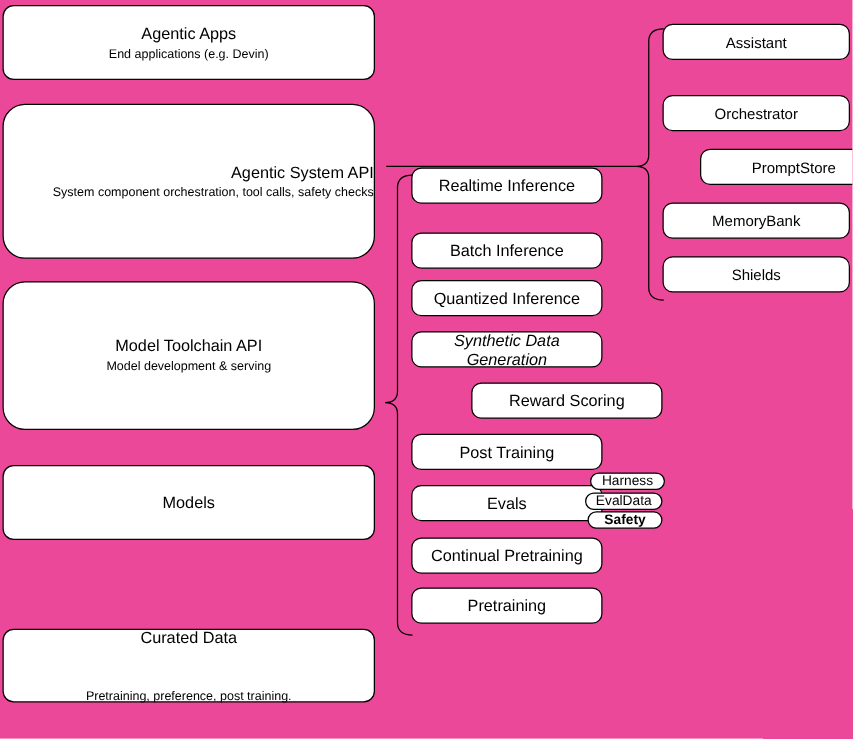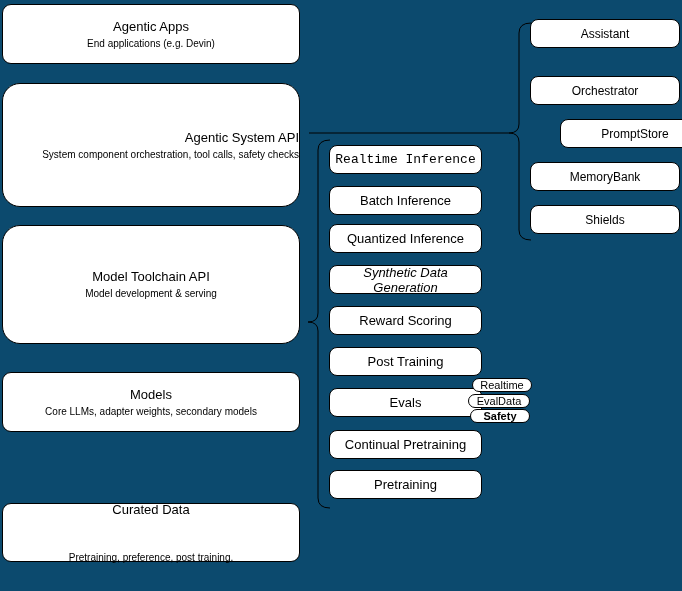--- a/index.html
+++ b/index.html
@@ -1,20 +1,20 @@
 <!DOCTYPE html>
 <html><head>
 <meta charset="utf-8">
 <style>
   html, body { margin: 0; padding: 0; background: #ffffff; }
   .canvas {
     position: relative;
     width: 682px;
     height: 591px;
-    background: #0c4a6e;
+    background: #ec4899;
     font-family: "Liberation Sans", sans-serif;
     color: #000000;
     overflow: hidden;
   }
   .connector-layer {
     position: absolute;
     left: 0; top: 0;
     width: 682px; height: 591px;
     pointer-events: none;
   }
@@ -49,22 +49,22 @@
     border-radius: 8px;
     background: #ffffff;
     box-sizing: border-box;
     display: flex;
     align-items: center;
     justify-content: center;
     text-align: center;
     font-size: 13px;
     z-index: 1;
   }
-  .mb1 { top: 145px; font-family: Liberation Mono, monospace; } .mb2 { top: 186px; } .mb3 { top: 224px; }
-  .mb4 { top: 265px; font-style: italic; } .mb5 { top: 306px; } .mb6 { top: 347px; }
+  .mb1 { top: 134px; } .mb2 { top: 186px; } .mb3 { top: 224px; }
+  .mb4 { top: 265px; font-style: italic; } .mb5 { top: 306px; margin-left: 48px; } .mb6 { top: 347px; }
   .mb7 { top: 388px; } .mb8 { top: 430px; } .mb9 { top: 470px; }
 
   .rnode {
     position: absolute;
     left: 530px;
     width: 150px;
     height: 29px;
     border: 1px solid #000000;
     border-radius: 8px;
     background: #ffffff;
@@ -113,21 +113,20 @@
   <div class="layer-box lb2">
     <div class="t">Agentic System API</div>
     <div class="s">System component orchestration, tool calls, safety checks</div>
   </div>
   <div class="layer-box lb3">
     <div class="t">Model Toolchain API</div>
     <div class="s">Model development &amp; serving</div>
   </div>
   <div class="layer-box lb4">
     <div class="t">Models</div>
-    <div class="s">Core LLMs, adapter weights, secondary models</div>
   </div>
   <div class="layer-box lb6">
     <div class="t">Curated Data</div>
     <div class="s">Pretraining, preference, post training.</div>
   </div>
 
   <div class="mnode mb1">
     <span>Realtime Inference</span>
   </div>
   <div class="mnode mb2">
@@ -149,21 +148,21 @@
     <span>Evals</span>
   </div>
   <div class="mnode mb8">
     <span>Continual Pretraining</span>
   </div>
   <div class="mnode mb9">
     <span>Pretraining</span>
   </div>
 
   <div class="pill pl1">
-    <span>Realtime</span>
+    <span>Harness</span>
   </div>
   <div class="pill pl2">
     <span>EvalData</span>
   </div>
   <div class="pill pl3">
     <span>Safety</span>
   </div>
 
   <div class="rnode rb1">
     <span>Assistant</span>

